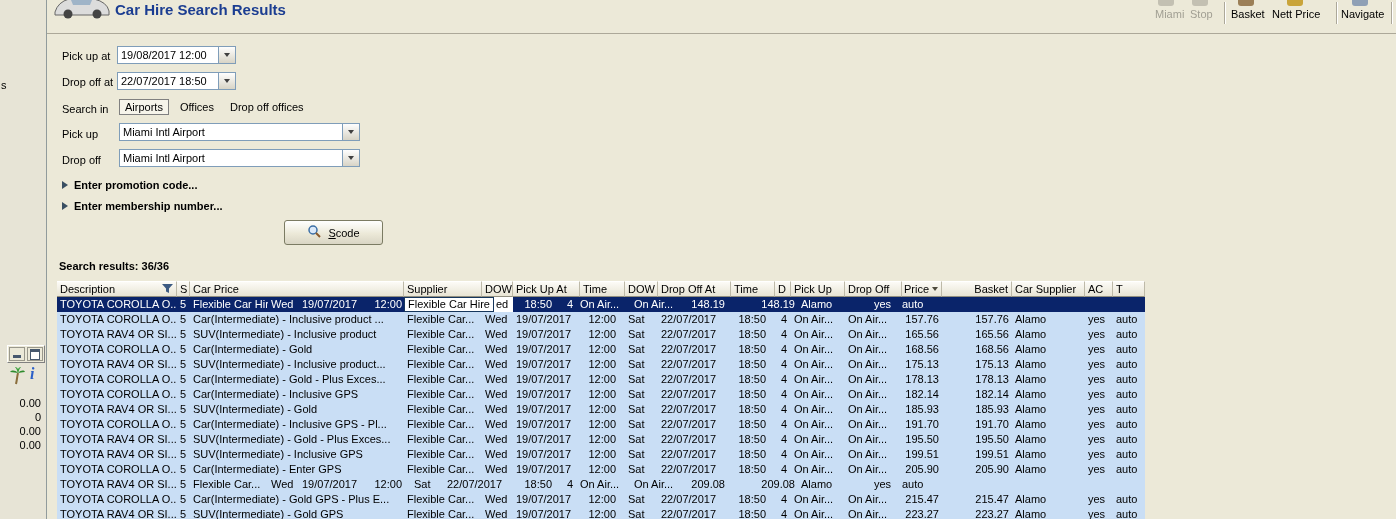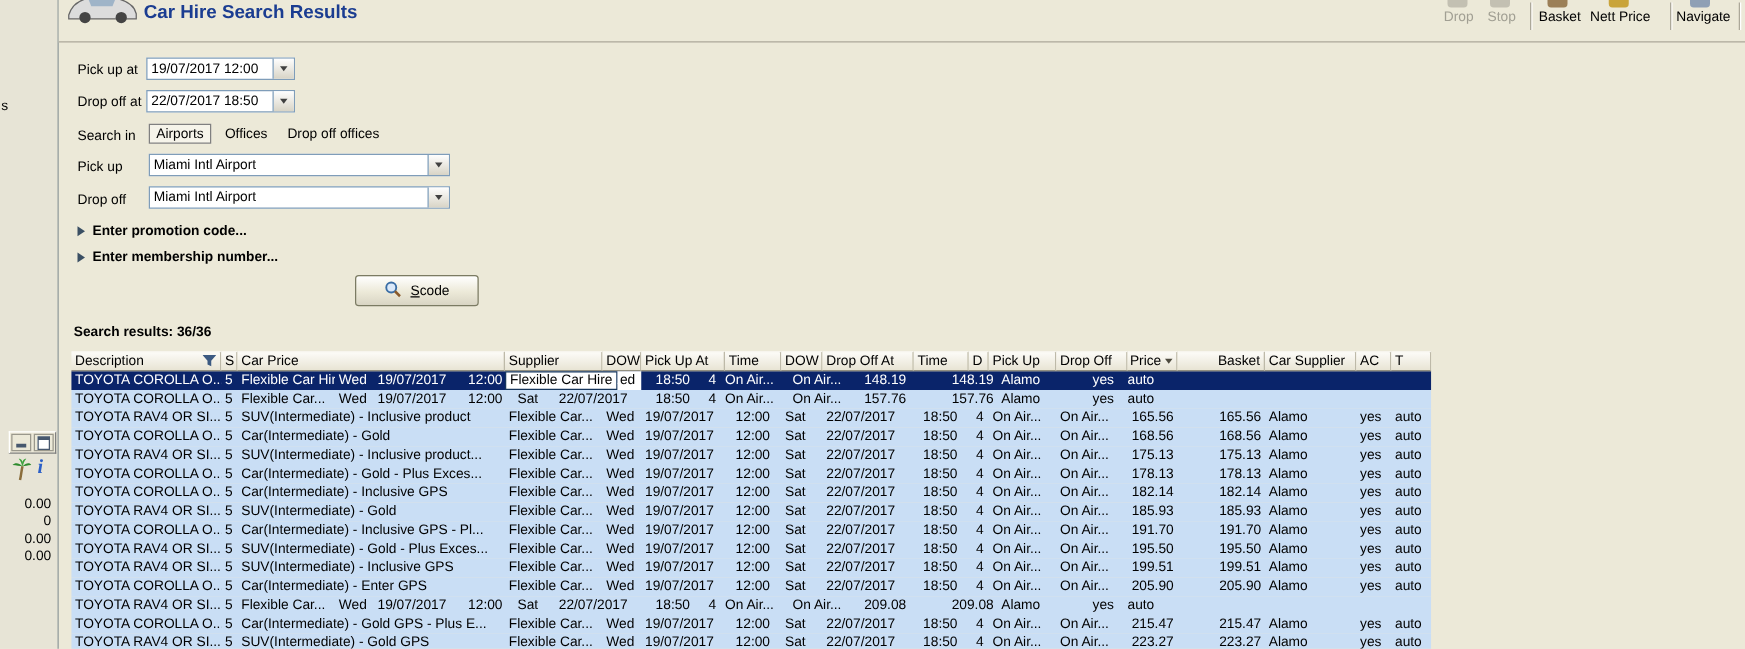--- a/index.html
+++ b/index.html
@@ -110,36 +110,36 @@
   <svg width="60" height="30" viewBox="0 0 60 30">
     <path d="M3 22 Q6 12 17 9 Q30 5 42 9 Q55 12 57 21 L57 25 L3 25 Z" fill="#dcdcdc" stroke="#666" stroke-width="1"></path>
     <path d="M19 10 Q30 6 40 10 L38 15 L21 15 Z" fill="#9fb4c8"></path>
     <circle cx="16" cy="24" r="4.5" fill="#444"></circle>
       <circle cx="45" cy="24" r="4.5" fill="#444"></circle>
   </svg>
 </div>
 <div class="page-title" data-name="page-title">Car Hire Search Results</div>
 
 <div class="tb-frag frag-dim" style="left:1158px" data-name="more-icon"></div>
-<div class="tb-label disabled" style="left:1155px" data-name="toolbar-more-button">Drop</div>
+<div class="tb-label disabled" style="left:1155px" data-name="toolbar-more-button">Miami</div>
 <div class="tb-frag frag-dim" style="left:1192px" data-name="stop-icon"></div>
 <div class="tb-label disabled" style="left:1190px" data-name="toolbar-stop-button">Stop</div>
 <div class="tb-sep" style="left:1224px" data-name="toolbar-separator"></div>
 <div class="tb-frag frag-basket" style="left:1238px" data-name="basket-icon"></div>
 <div class="tb-label" style="left:1231px" data-name="toolbar-basket-button">Basket</div>
 <div class="tb-frag frag-coin" style="left:1287px" data-name="nett-price-icon"></div>
 <div class="tb-label" style="left:1272px" data-name="toolbar-nett-price-button">Nett Price</div>
 <div class="tb-sep" style="left:1336px" data-name="toolbar-separator"></div>
 <div class="tb-frag frag-nav" style="left:1352px" data-name="navigate-icon"></div>
 <div class="tb-label" style="left:1341px" data-name="toolbar-navigate-button">Navigate</div>
 <div class="tb-sep" style="left:1391px" data-name="toolbar-separator"></div>
 
 <div class="fld-label" style="left:62px;top:50px" data-name="pickup-at-label">Pick up at</div>
 <div class="combo" style="left:117px;top:46px;width:119px" data-name="pickup-datetime-select">
-  <div class="combo-text">19/07/2017 12:00</div>
+  <div class="combo-text">19/08/2017 12:00</div>
   <div class="combo-btn" data-name="dropdown-arrow-icon">
       <div class="arr-down"></div>
     </div>
 </div>
 <div class="fld-label" style="left:62px;top:76px" data-name="dropoff-at-label">Drop off at</div>
 <div class="combo" style="left:117px;top:72px;width:119px" data-name="dropoff-datetime-select">
   <div class="combo-text">22/07/2017 18:50</div>
   <div class="combo-btn" data-name="dropdown-arrow-icon">
       <div class="arr-down"></div>
     </div>
@@ -260,20 +260,21 @@
       <div class="td" data-name="cell-dropoff-location" style="width: 57px;">On Air...</div>
       <div class="td right" data-name="cell-price" style="width: 40px;">148.19</div>
       <div class="td right" data-name="cell-basket" style="width: 70px;">148.19</div>
       <div class="td" data-name="cell-car-supplier" style="width: 73px;">Alamo</div>
       <div class="td" data-name="cell-ac" style="width: 28px;">yes</div>
       <div class="td" data-name="cell-transmission" style="width: 32px;">auto</div>
     </div>
     <div class="trow" data-name="result-row">
       <div class="td" data-name="cell-description" style="width: 120px;">TOYOTA COROLLA O...</div>
       <div class="td right" data-name="cell-s" style="width: 13px;">5</div>
+      <div class="td" data-name="cell-car-group" style="width: 214px;">Car(Intermediate) - Inclusive product ...</div>
       <div class="td" data-name="cell-supplier" style="width: 78px;">Flexible Car...</div>
       <div class="td" data-name="cell-dow-pickup" style="width: 31px;">Wed</div>
       <div class="td" data-name="cell-pickup-date" style="width: 67px;">19/07/2017</div>
       <div class="td right" data-name="cell-pickup-time" style="width: 45px;">12:00</div>
       <div class="td" data-name="cell-dow-dropoff" style="width: 33px;">Sat</div>
       <div class="td" data-name="cell-dropoff-date" style="width: 73px;">22/07/2017</div>
       <div class="td right" data-name="cell-dropoff-time" style="width: 44px;">18:50</div>
       <div class="td right" data-name="cell-days" style="width: 16px;">4</div>
       <div class="td" data-name="cell-pickup-location" style="width: 54px;">On Air...</div>
       <div class="td" data-name="cell-dropoff-location" style="width: 57px;">On Air...</div>

